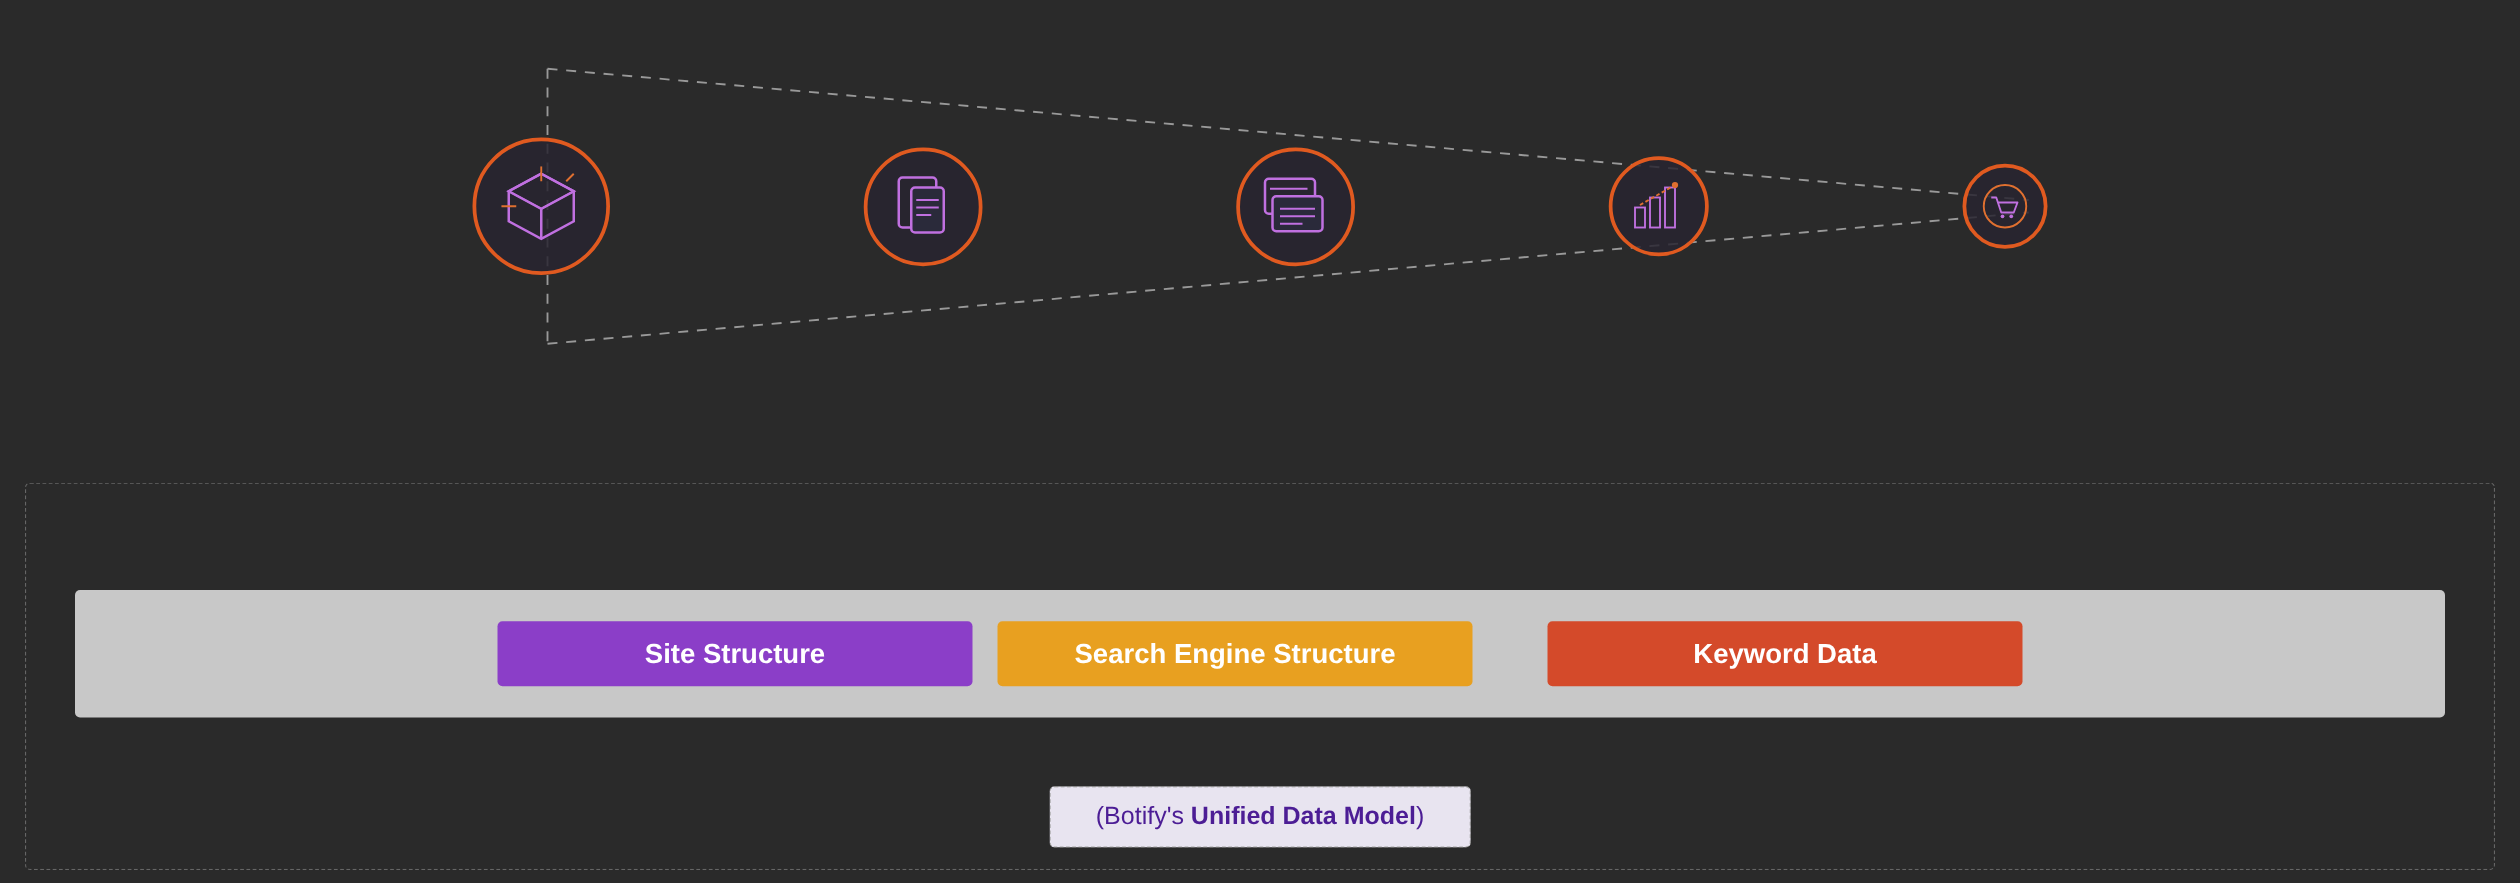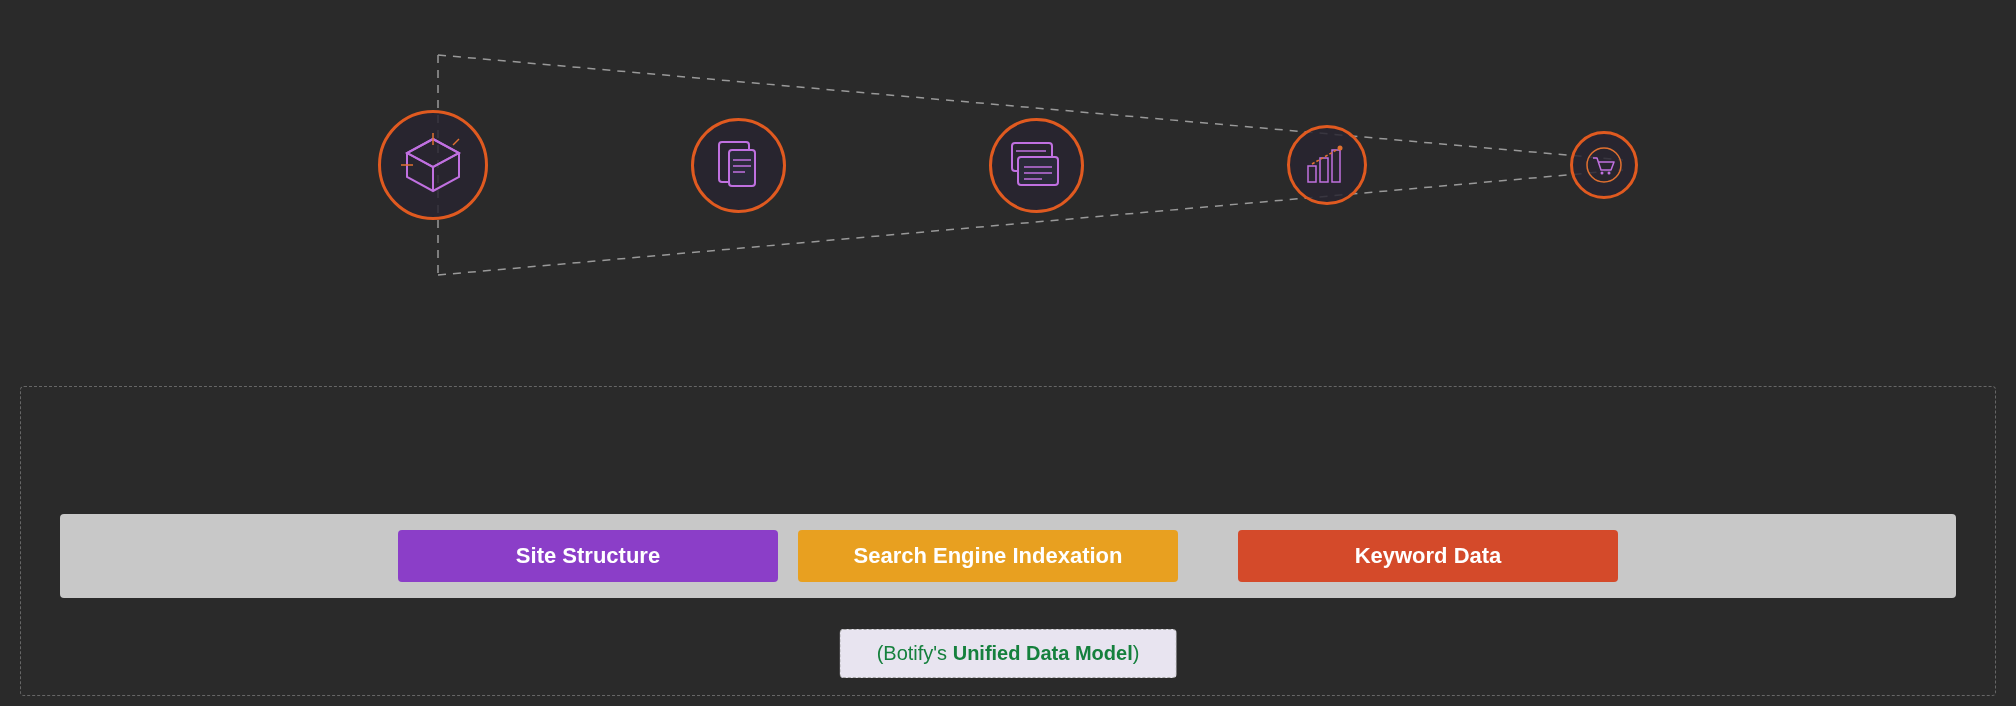--- a/index.html
+++ b/index.html
@@ -64,24 +64,24 @@
     .icon-circle.large  { width: 110px; height: 110px; }
     .icon-circle.medium { width: 95px;  height: 95px; }
     .icon-circle.small  { width: 80px;  height: 80px; }
     .icon-circle.xsmall { width: 68px;  height: 68px; }
 
     .icon-circle svg { display: block; }
 
     
     .data-band {
       position: absolute;
-      bottom: 108px;
+      bottom: 132px;
       left: 60px;
       right: 60px;
-      height: 84px;
+      height: 102px;
       background: #c8c8c8;
       border-radius: 4px;
       display: flex;
       align-items: center;
       justify-content: center;
       gap: 20px;
       padding: 0 24px;
     }
 
     .data-pill {
@@ -107,21 +107,21 @@
     .caption-box {
       position: absolute;
       bottom: 28px;
       left: 50%;
       transform: translateX(-50%);
       background: #e8e4f0;
       border: 1.5px dashed #aaa;
       border-radius: 4px;
       padding: 12px 36px;
       font-size: 20px;
-      color: #15803d;
+      color: #4c1d95;
       white-space: nowrap;
     }
 
     .caption-box span.bold {
       font-weight: 700;
     }
 
     
     .outer-border {
       position: absolute;
@@ -208,21 +208,21 @@
     </div>
   </div>
 </div>
 
 <div class="outer-border"></div>
 
 <div class="data-band">
 
   <div class="data-pill pill-purple">Site Structure</div>
 
-  <div class="data-pill pill-orange">Search Engine Indexation</div>
+  <div class="data-pill pill-orange">Search Engine Structure</div>
 
   <div class="data-pill pill-red">Keyword Data</div>
 
 
 </div>
 
 <div class="caption-box">
   <span>(Botify's </span><span class="bold">Unified Data Model</span><span>)</span>
 </div>
 

